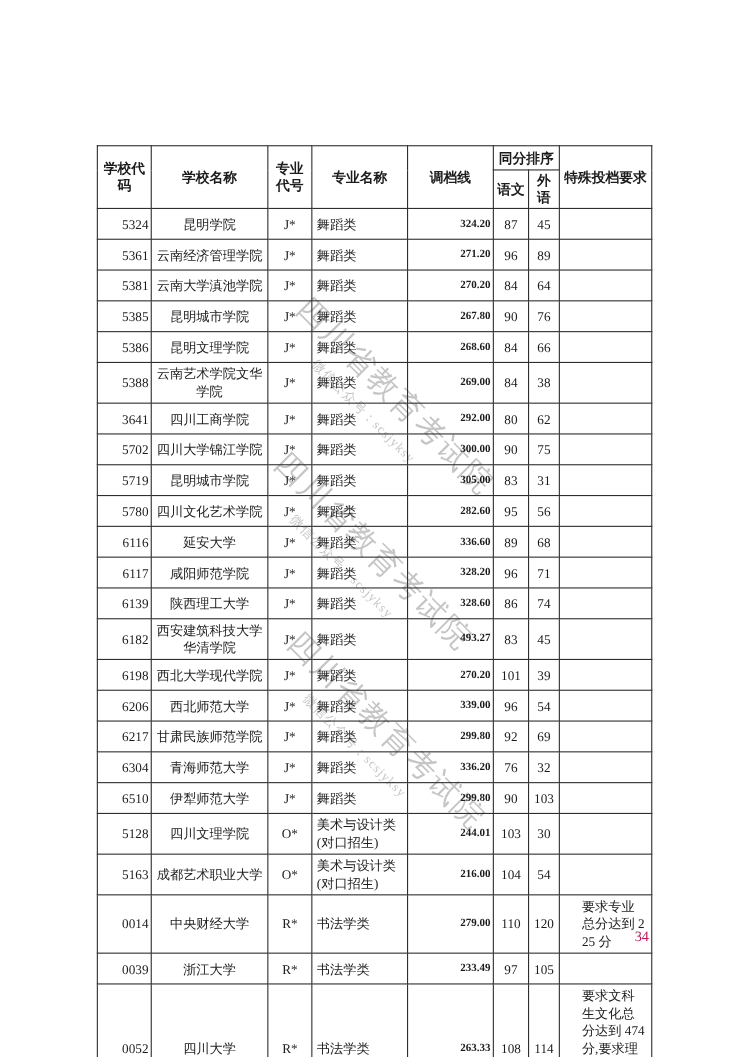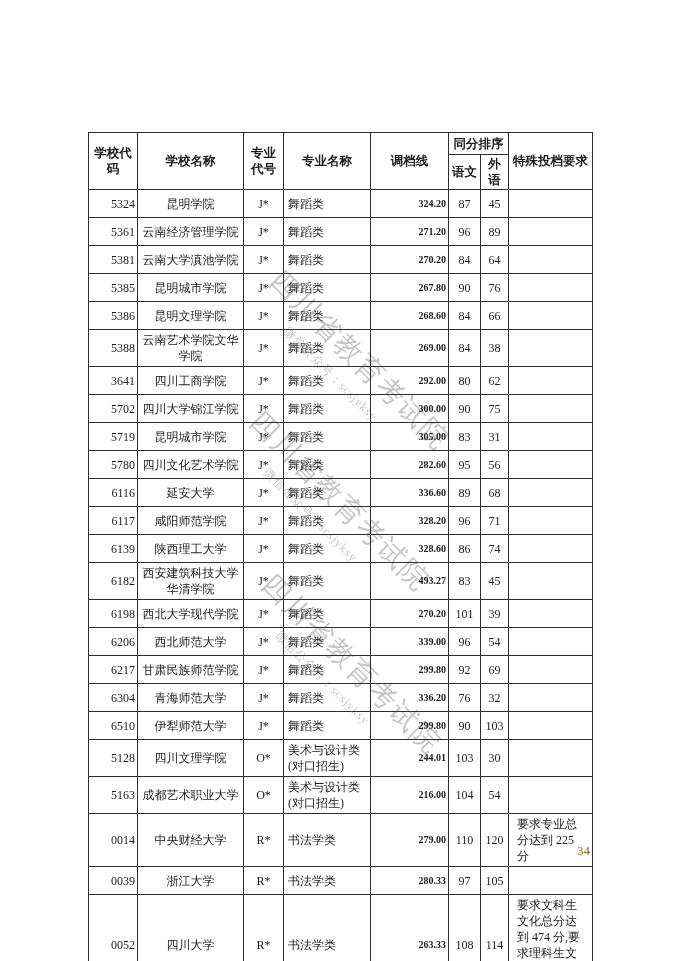--- a/index.html
+++ b/index.html
@@ -73,30 +73,30 @@
     padding: 2px 2px;
     word-break: break-all;
   }
   td.c-code  { text-align: right; }
   td.c-name  { text-align: center; padding-left: 4px; padding-right: 4px; }
   td.c-mcode { text-align: center; }
   td.c-major { text-align: left; padding-left: 4px; padding-right: 4px; }
   td.c-line  { text-align: right; font-weight: bold; font-size: 10px; }
   td.c-yw    { text-align: center; }
   td.c-wy    { text-align: center; }
-  td.c-special { text-align: left; padding-left: 8px; padding-right: 4px; }
+  td.c-special { text-align: left; padding-left: 20px; padding-right: 4px; }
 
   .page-number {
     position: absolute;
     left: 577px;
     top: 843px;
     z-index: 1;
     font-size: 13px;
     font-family: "Liberation Serif", serif;
-    color: #a16207;
+    color: #be185d;
   }
 </style>
 </head>
 <body>
 
 <div class="page">
 
   <div class="watermark-layer">
     <div class="wm" style="left:288px; top:262px;">
       <div class="wm-big">四川省教育考试院</div>
@@ -379,21 +379,21 @@
     <td class="c-yw">110</td>
     <td class="c-wy">120</td>
     <td class="c-special">要求专业总分达到 225 分</td>
   </tr>
 
   <tr>
     <td class="c-code">0039</td>
     <td class="c-name">浙江大学</td>
     <td class="c-mcode">R*</td>
     <td class="c-major">书法学类</td>
-    <td class="c-line">280.33</td>
+    <td class="c-line">233.49</td>
     <td class="c-yw">97</td>
     <td class="c-wy">105</td>
     <td class="c-special"></td>
   </tr>
 
   <tr>
     <td class="c-code">0052</td>
     <td class="c-name">四川大学</td>
     <td class="c-mcode">R*</td>
     <td class="c-major">书法学类</td>

